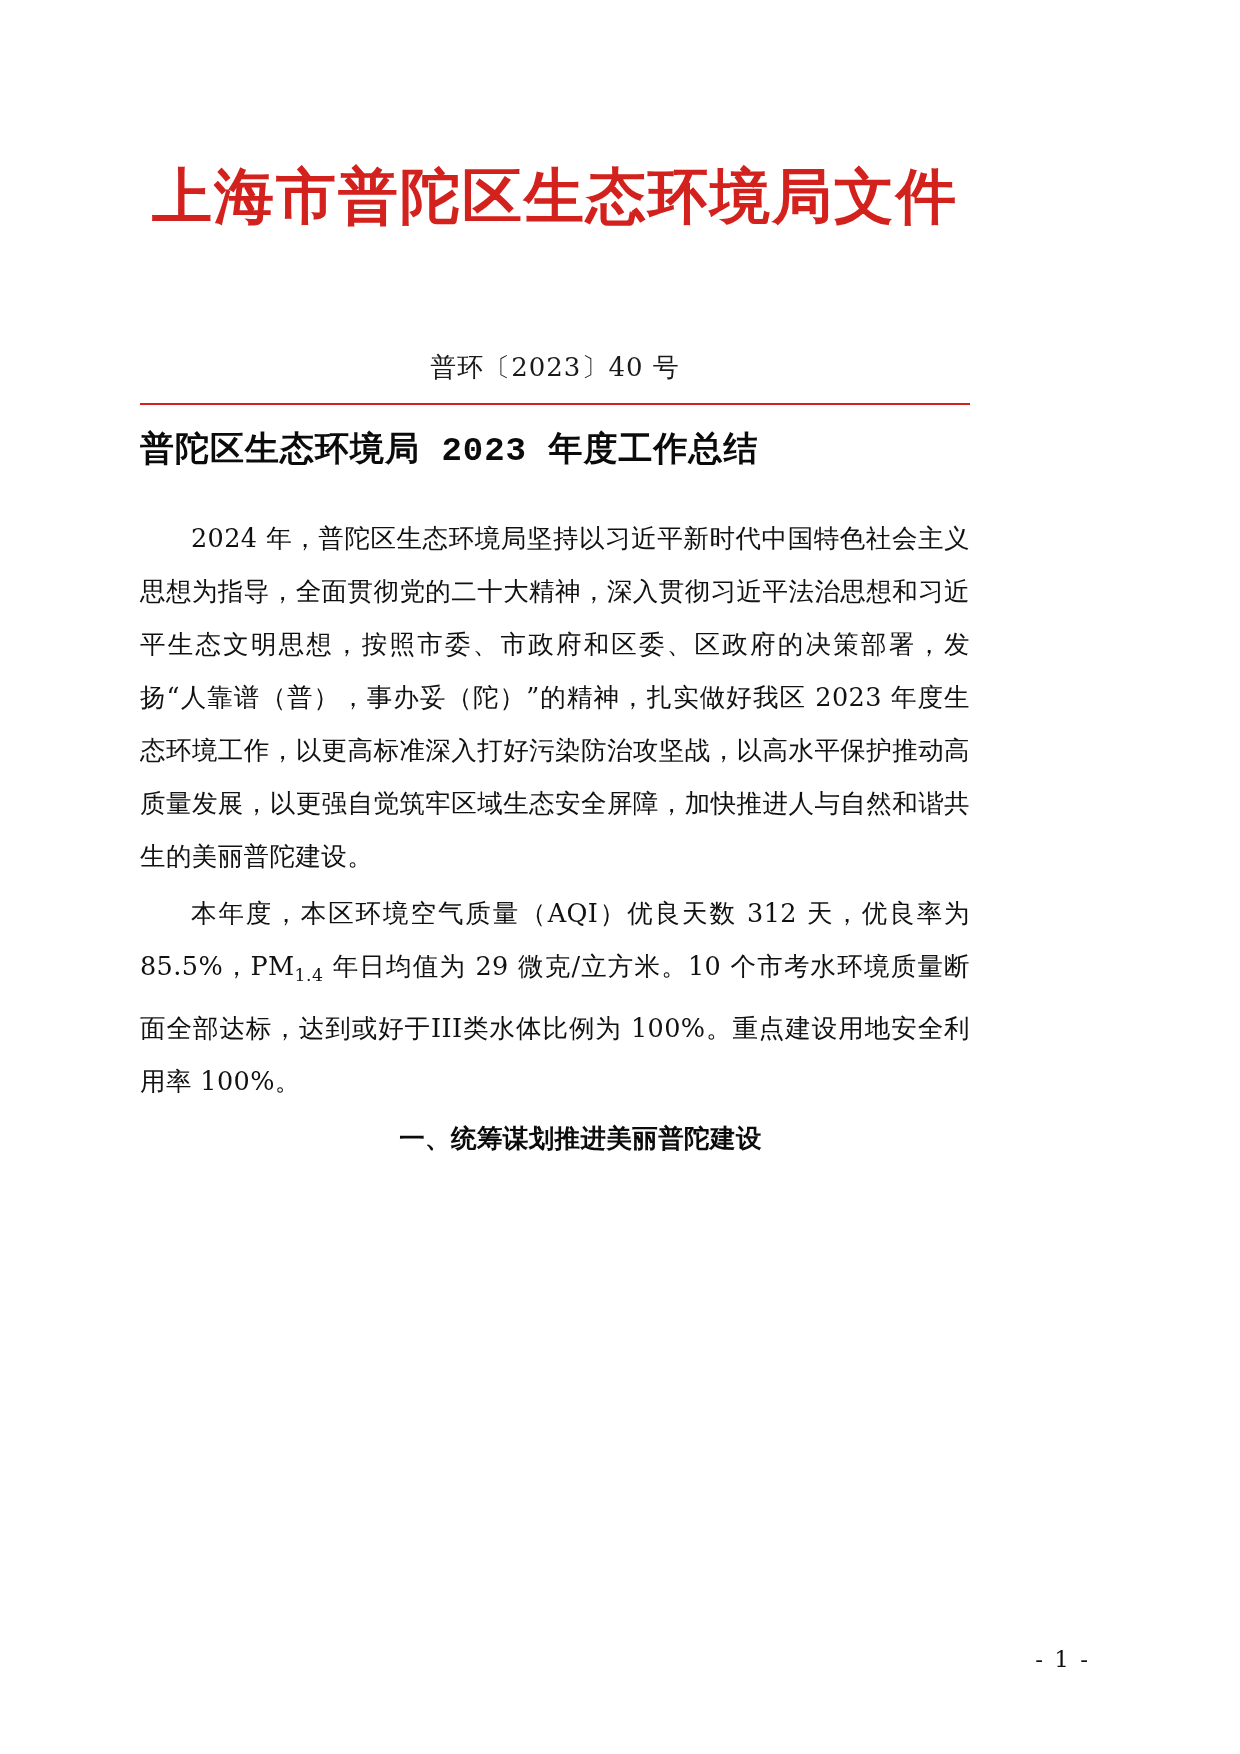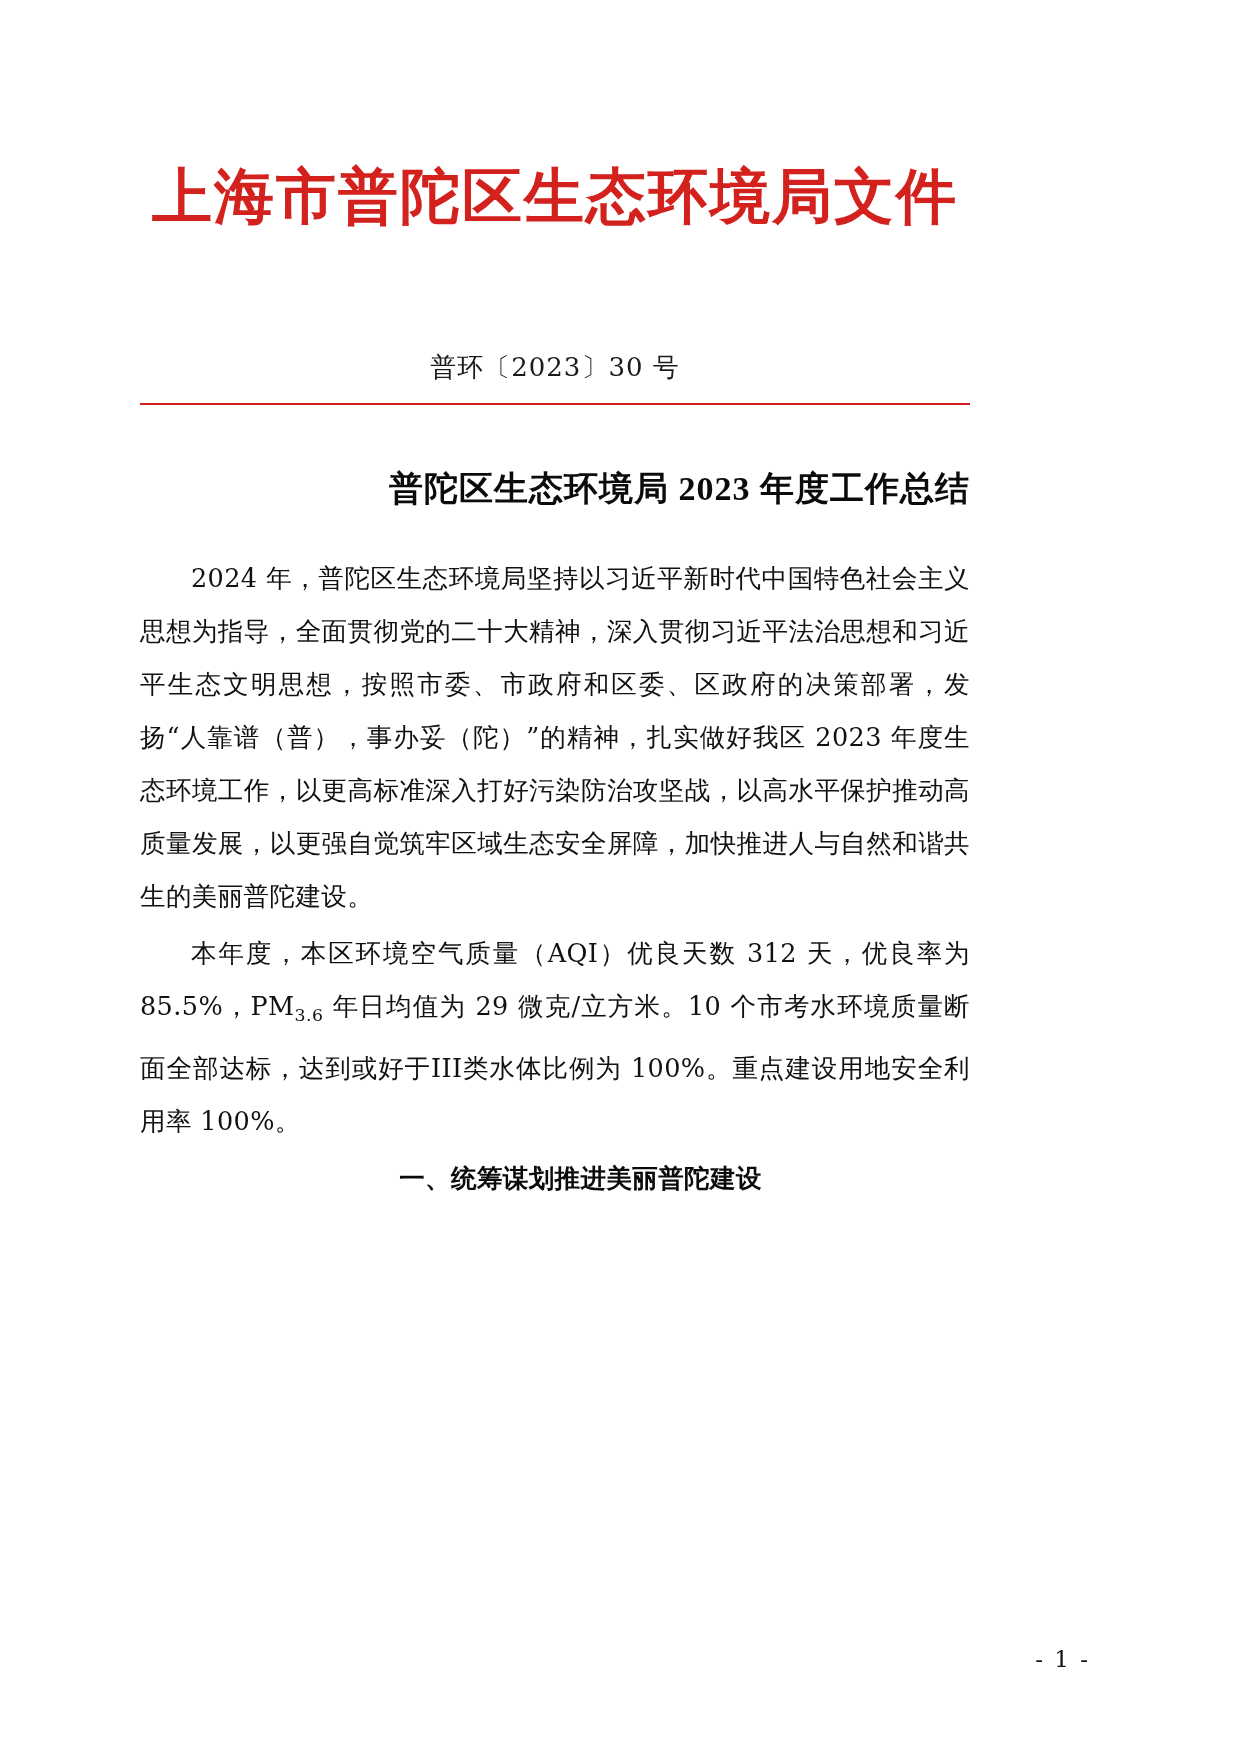--- a/index.html
+++ b/index.html
@@ -42,27 +42,27 @@
     letter-spacing: 1px;
     font-family: "DejaVu Serif", "Liberation Serif", serif;
   }
   .red-rule {
     margin-top: 18px;
     height: 2px;
     background: #d3221d;
     width: 100%;
   }
   .doc-title {
-    margin-top: 61px;
-    text-align: right;
+    margin-top: 21px;
+    text-align: left;
     font-size: 34px;
     font-weight: bold;
     color: #0b0b0b;
     letter-spacing: 1px;
-    font-family: Liberation Serif, serif;
+    font-family: Liberation Mono, monospace;
   }
   .body-block {
     margin-top: 40px;
   }
   p.para {
     margin: 0 0 4px 0;
     font-size: 25.5px;
     line-height: 53px;
     color: #111111;
     text-align: justify;
@@ -94,30 +94,30 @@
   sub { font-size: 0.68em; }
 </style>
 </head>
 <body>
 
 <div class="page">
   <div class="content">
 
     <div class="doc-masthead">上海市普陀区生态环境局文件</div>
 
-    <div class="doc-number">普环〔2023〕30 号</div>
+    <div class="doc-number">普环〔2023〕40 号</div>
 
     <div class="red-rule"></div>
 
     <div class="doc-title">普陀区生态环境局 2023 年度工作总结</div>
 
     <div class="body-block">
       <p class="para">2024 年，普陀区生态环境局坚持以习近平新时代中国特色社会主义思想为指导，全面贯彻党的二十大精神，深入贯彻习近平法治思想和习近平生态文明思想，按照市委、市政府和区委、区政府的决策部署，发扬“人靠谱（普），事办妥（陀）”的精神，扎实做好我区 2023 年度生态环境工作，以更高标准深入打好污染防治攻坚战，以高水平保护推动高质量发展，以更强自觉筑牢区域生态安全屏障，加快推进人与自然和谐共生的美丽普陀建设。</p>
 
-      <p class="para">本年度，本区环境空气质量（AQI）优良天数 312 天，优良率为 85.5%，PM<sub>3.6</sub> 年日均值为 29 微克/立方米。10 个市考水环境质量断面全部达标，达到或好于III类水体比例为 100%。重点建设用地安全利用率 100%。</p>
+      <p class="para">本年度，本区环境空气质量（AQI）优良天数 312 天，优良率为 85.5%，PM<sub>1.4</sub> 年日均值为 29 微克/立方米。10 个市考水环境质量断面全部达标，达到或好于III类水体比例为 100%。重点建设用地安全利用率 100%。</p>
 
       <p class="heading">一、统筹谋划推进美丽普陀建设</p>
 
     </div>
 
   </div>
 
   <div class="page-number">- 1 -</div>
 </div>
 

